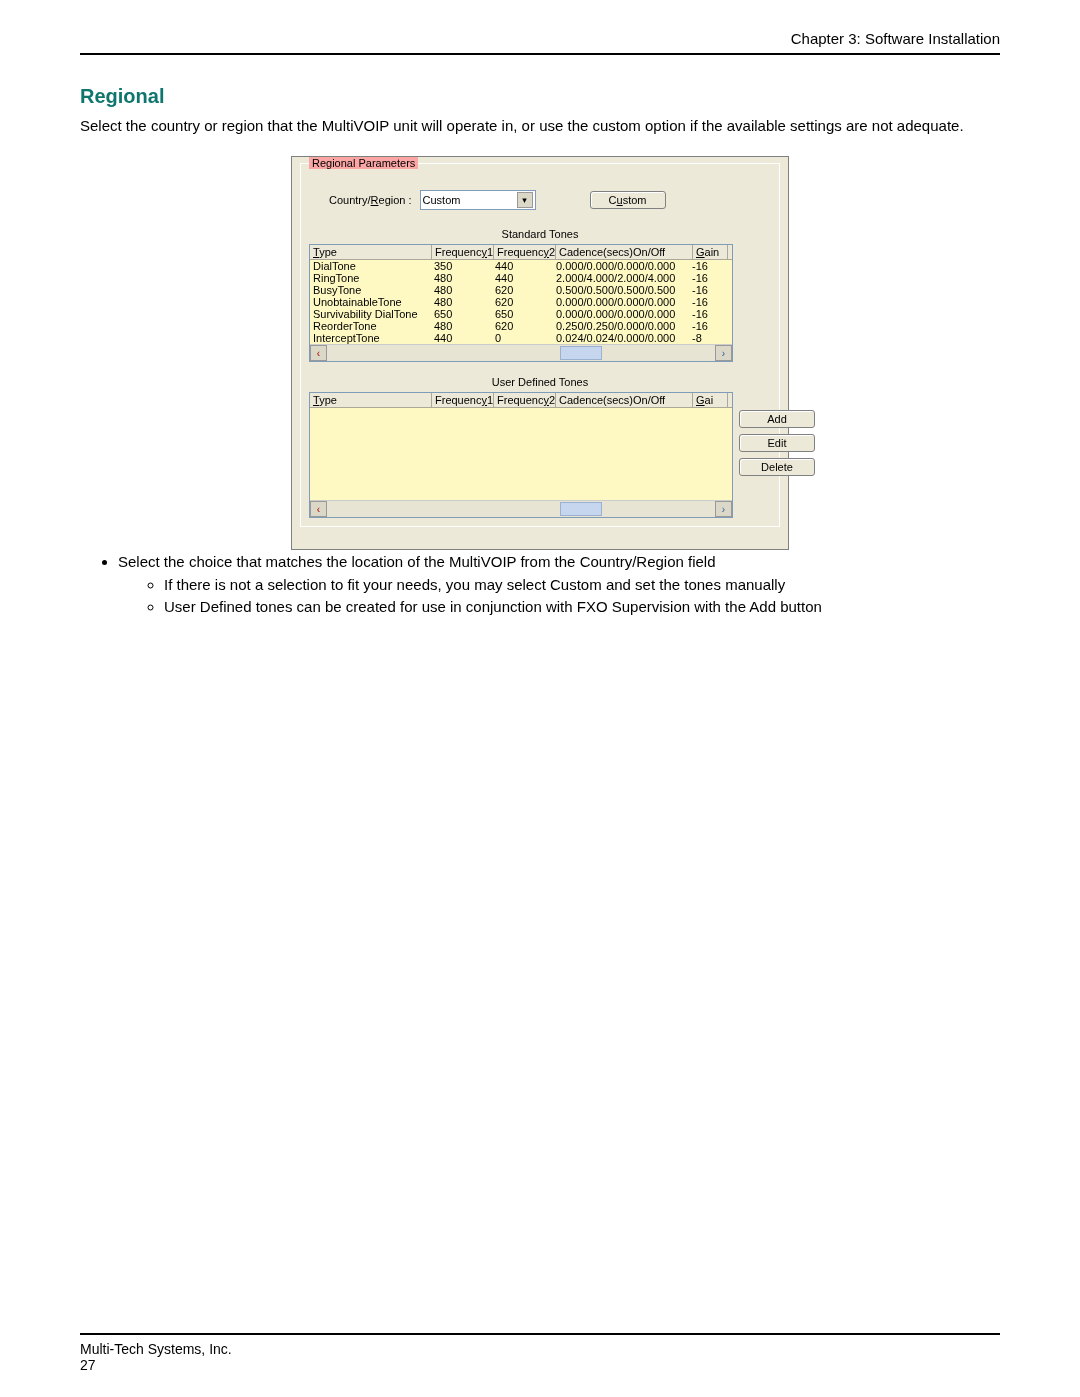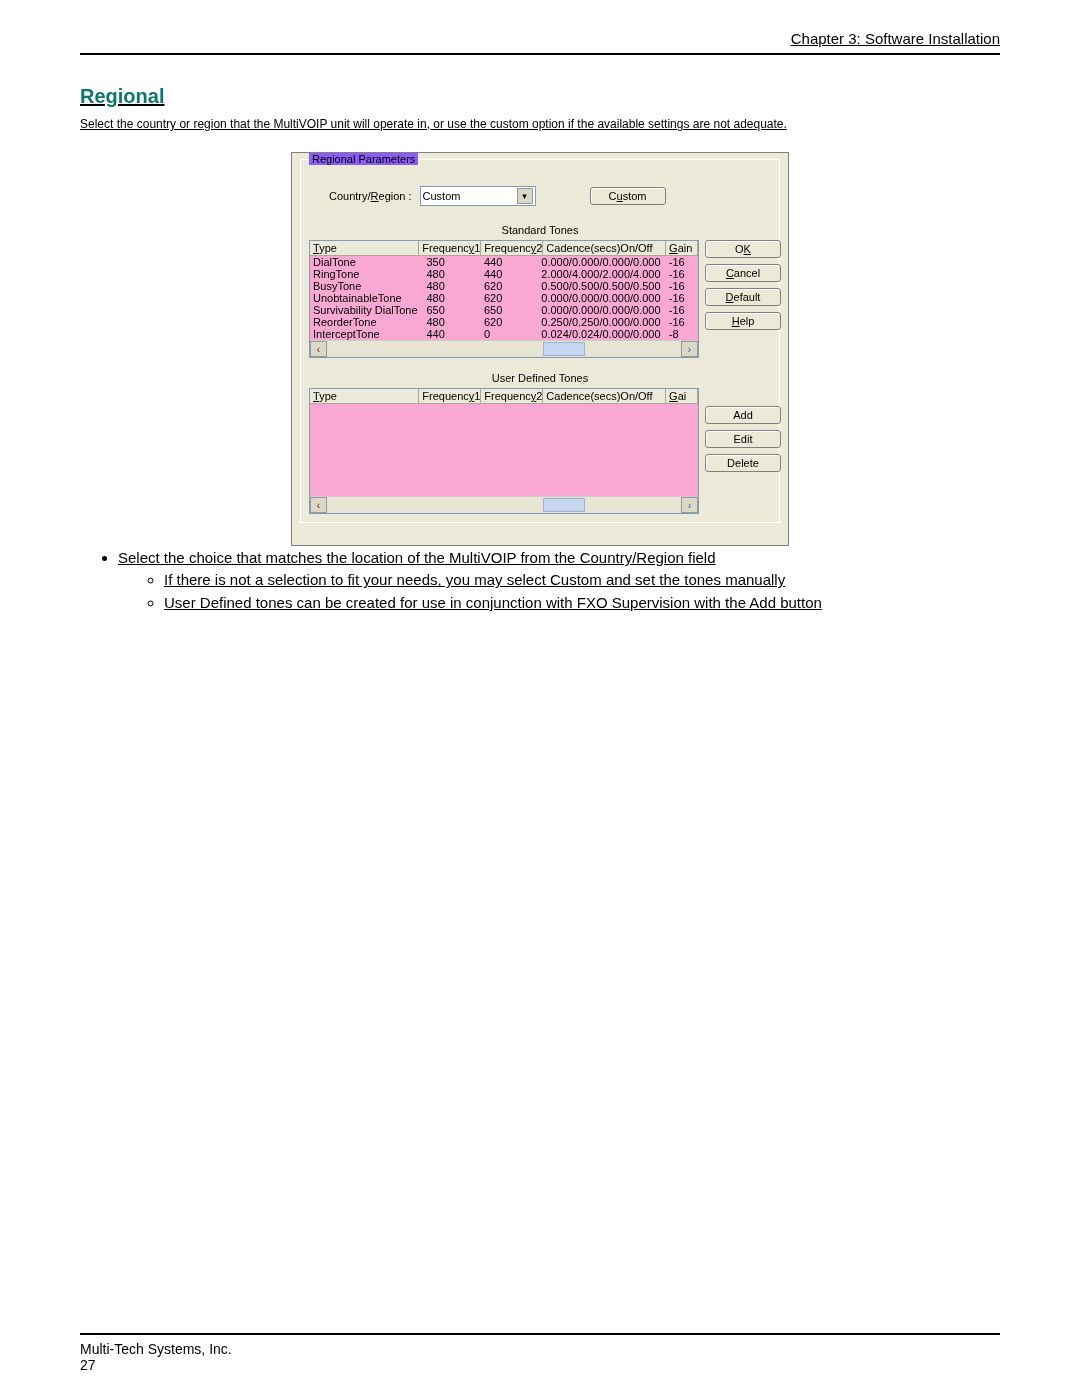--- a/index.html
+++ b/index.html
@@ -8,37 +8,36 @@
     padding: 0;
     background: #fff;
     color: #000;
     width: 1080px;
   }
   .page {
     padding: 30px 80px 20px 80px;
     box-sizing: border-box;
     min-height: 1397px;
     position: relative;
-    text-decoration: underline;
   }
   .header-right {
     text-align: right;
     font-size: 15px;
     padding-bottom: 6px;
     border-bottom: 2px solid #000;
   }
   .section-title {
     color: #0f766e;
     font-size: 20px;
     font-weight: bold;
     margin-top: 30px;
     margin-bottom: 8px;
   }
   .intro {
-    font-size: 12px;
+    font-size: 15px;
     line-height: 1.35;
     margin-top: 4px;
     margin-bottom: 10px;
   }
   .figure-wrap {
     text-align: center;
   }
   .dialog {
     display: inline-block;
     background: #ece9d8;
@@ -52,21 +51,21 @@
     margin-top: 10px;
   }
   .groupbox {
     border: 1px groove #fff;
     padding: 4px 8px 8px 8px;
     margin: 0;
   }
   .groupbox-legend {
     position: relative;
     top: -11px;
-    background: #8b5cf6;
+    background: #fca5a5;
     padding: 0 3px;
     font-size: 11px;
   }
   .row-region {
     display: flex;
     align-items: center;
     gap: 8px;
     margin: 10px 0 18px 20px;
   }
   .row-region label { font-size: 11px; }
@@ -105,23 +104,23 @@
     text-align: center;
     font-size: 11px;
     margin: 4px 0;
   }
   .listview-area {
     display: flex;
     gap: 6px;
     align-items: flex-start;
   }
   .listview {
-    background: #f9a8d4;
+    background: #fef9c3;
     border: 1px solid #7f9db9;
-    width: 390px;
+    width: 424px;
     box-sizing: border-box;
     overflow: hidden;
   }
   .lv-header {
     display: flex;
     background: #ece9d8;
     border-bottom: 1px solid #aca899;
   }
   .lv-header div {
     border-right: 1px solid #aca899;
@@ -305,26 +304,20 @@
                     <div class="col-cad">0.024/0.024/0.000/0.000</div>
                     <div class="col-gain">-8</div>
                   </div>
                 </div>
               <div class="scrollbar">
                 <span class="sb-btn left">‹</span>
                 <span class="sb-thumb"></span>
                 <span class="sb-btn right">›</span>
               </div>
             </div>
-          </div>
-          <div class="side-buttons">
-            <span class="btn"><span>O</span><span class="btn-underline-letter">K</span></span>
-            <span class="btn"><span class="btn-underline-letter">C</span><span>ancel</span></span>
-            <span class="btn"><span class="btn-underline-letter">D</span><span>efault</span></span>
-            <span class="btn"><span class="btn-underline-letter">H</span><span>elp</span></span>
           </div>
         </div>
 
         <div class="section-label" style="margin-top:14px">User Defined Tones</div>
 
         <div class="listview-area">
           <div>
             <div class="listview">
               <div class="lv-header">
                 <div class="col-type"><span class="btn-underline-letter">T</span><span>ype</span></div>

